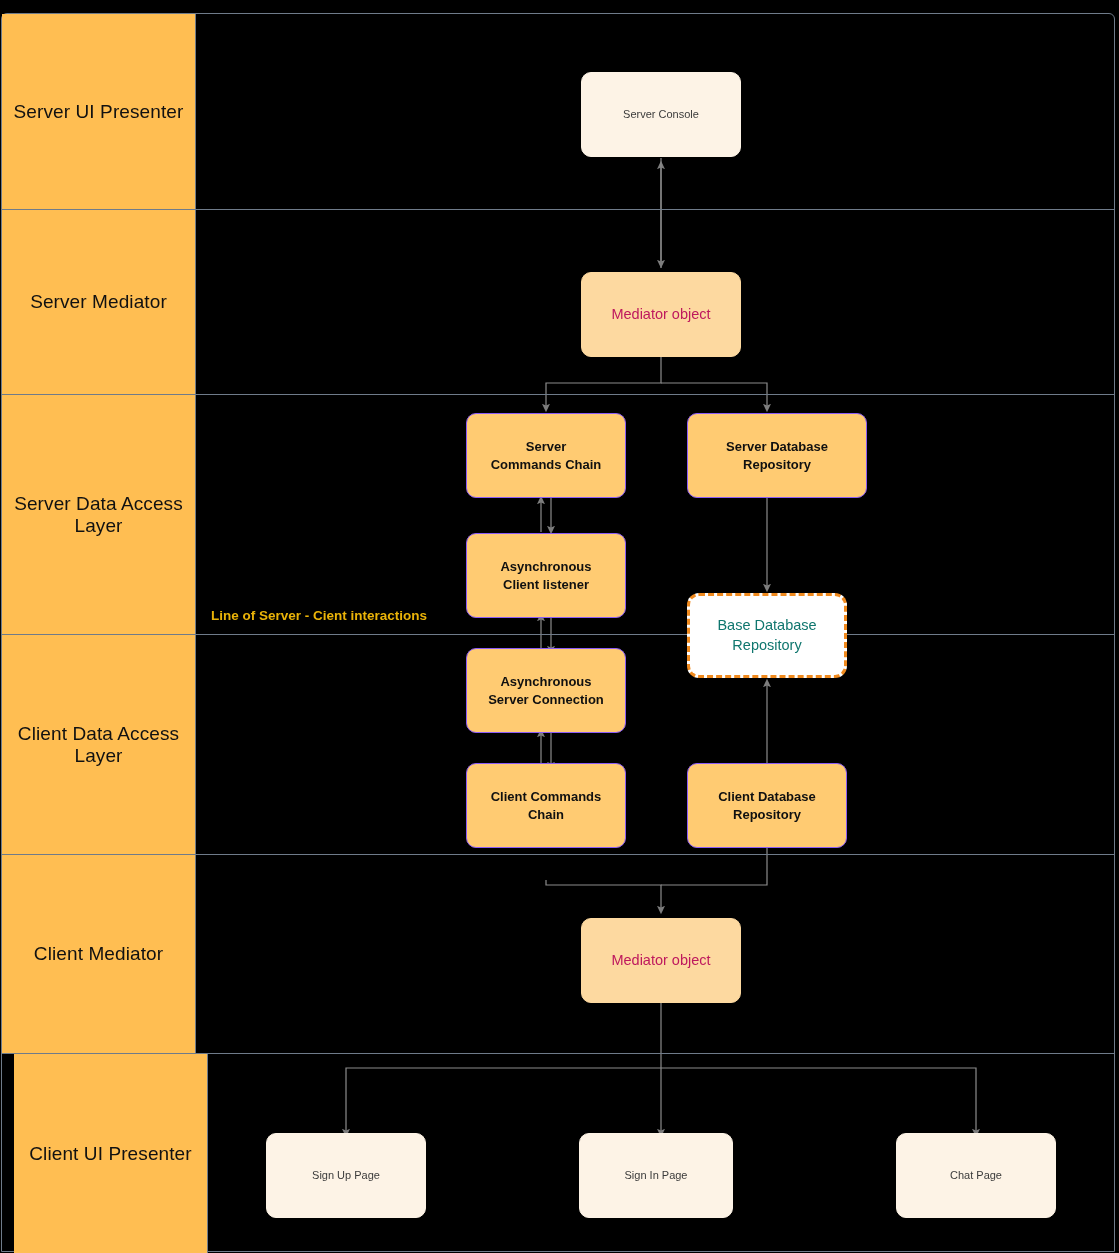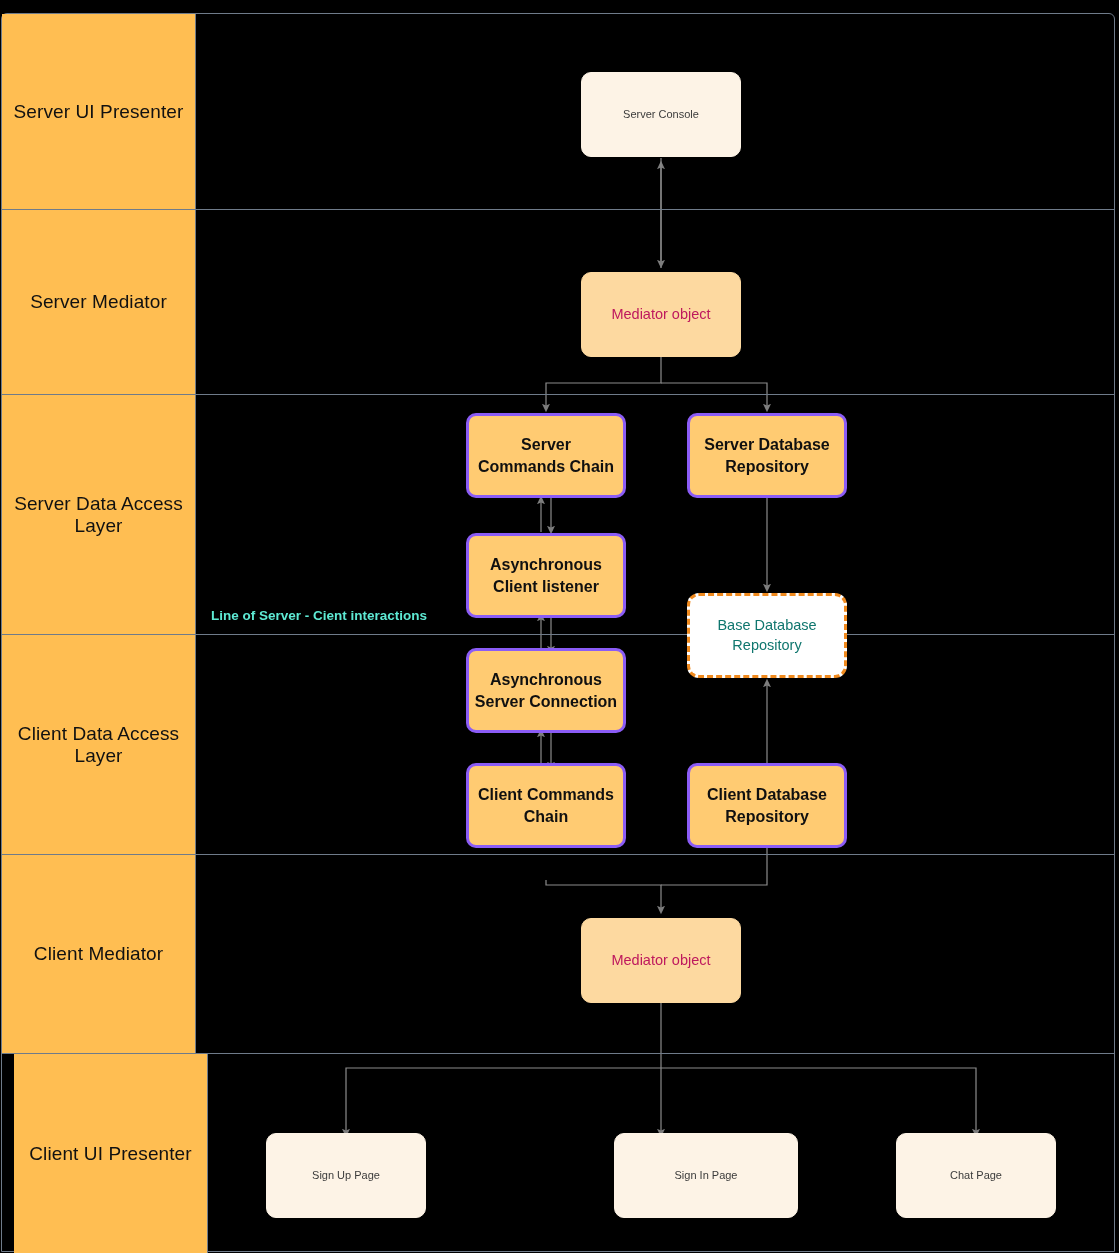--- a/index.html
+++ b/index.html
@@ -72,36 +72,36 @@
   }
   .node-peach {
     background: #FDD9A0;
     color: #be185d;
     font-size: 14.5px;
     border: 1px solid #FDD9A0;
   }
   .node-orange {
     background: #FFCB72;
     color: #101010;
-    font-size: 16px;
+    font-size: 13px;
     font-weight: 600;
-    border: 3px solid #8b5cf6;
+    border: 1px solid #8b5cf6;
   }
   .node-dashed {
     background: #FFFFFF;
     color: #0f766e;
     font-size: 14.5px;
     border: 3px dashed #F08A1E;
     border-radius: 12px;
     text-align: center;
   }
   
   .annotation {
     position: absolute;
-    color: #5eead4;
+    color: #eab308;
     font-size: 13.5px;
     font-weight: bold;
     white-space: nowrap;
   }
   
   #edges {
     position: absolute;
     left: 0; top: 0;
     width: 1119px; height: 1253px;
     pointer-events: none;
@@ -201,21 +201,21 @@
   </div>
 
   <div class="node node-peach" style="left:581px; top:272px; width:160px; height:85px;">
     <span>Mediator object</span>
   </div>
 
   <div class="node node-orange" style="left:466px; top:413px; width:160px; height:85px;">
     <span>Server<br>Commands Chain</span>
   </div>
 
-  <div class="node node-orange" style="left:687px; top:413px; width:160px; height:85px;">
+  <div class="node node-orange" style="left:687px; top:413px; width:180px; height:85px;">
     <span>Server Database<br>Repository</span>
   </div>
 
   <div class="node node-orange" style="left:466px; top:533px; width:160px; height:85px;">
     <span>Asynchronous<br>Client listener</span>
   </div>
 
   <div class="node node-dashed" style="left:687px; top:593px; width:160px; height:85px;">
     <span>Base Database<br>Repository</span>
   </div>
@@ -233,21 +233,21 @@
   </div>
 
   <div class="node node-peach" style="left:581px; top:918px; width:160px; height:85px;">
     <span>Mediator object</span>
   </div>
 
   <div class="node node-cream" style="left:266px; top:1133px; width:160px; height:85px;">
     <span>Sign Up Page</span>
   </div>
 
-  <div class="node node-cream" style="left:614px; top:1133px; width:184px; height:85px;">
+  <div class="node node-cream" style="left:579px; top:1133px; width:154px; height:85px;">
     <span>Sign In Page</span>
   </div>
 
   <div class="node node-cream" style="left:896px; top:1133px; width:160px; height:85px;">
     <span>Chat Page</span>
   </div>
 
 </div>
 
 </body></html>

